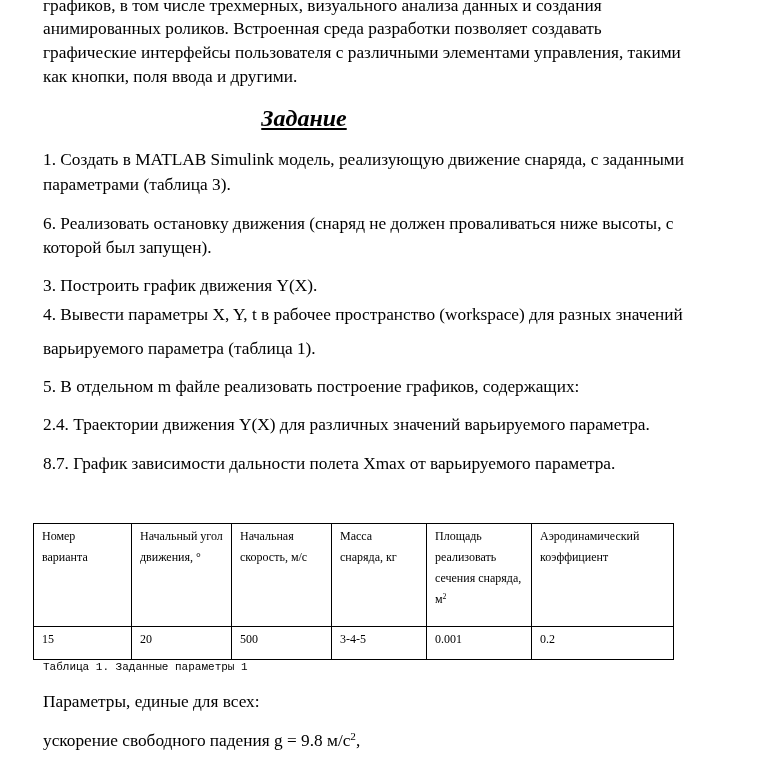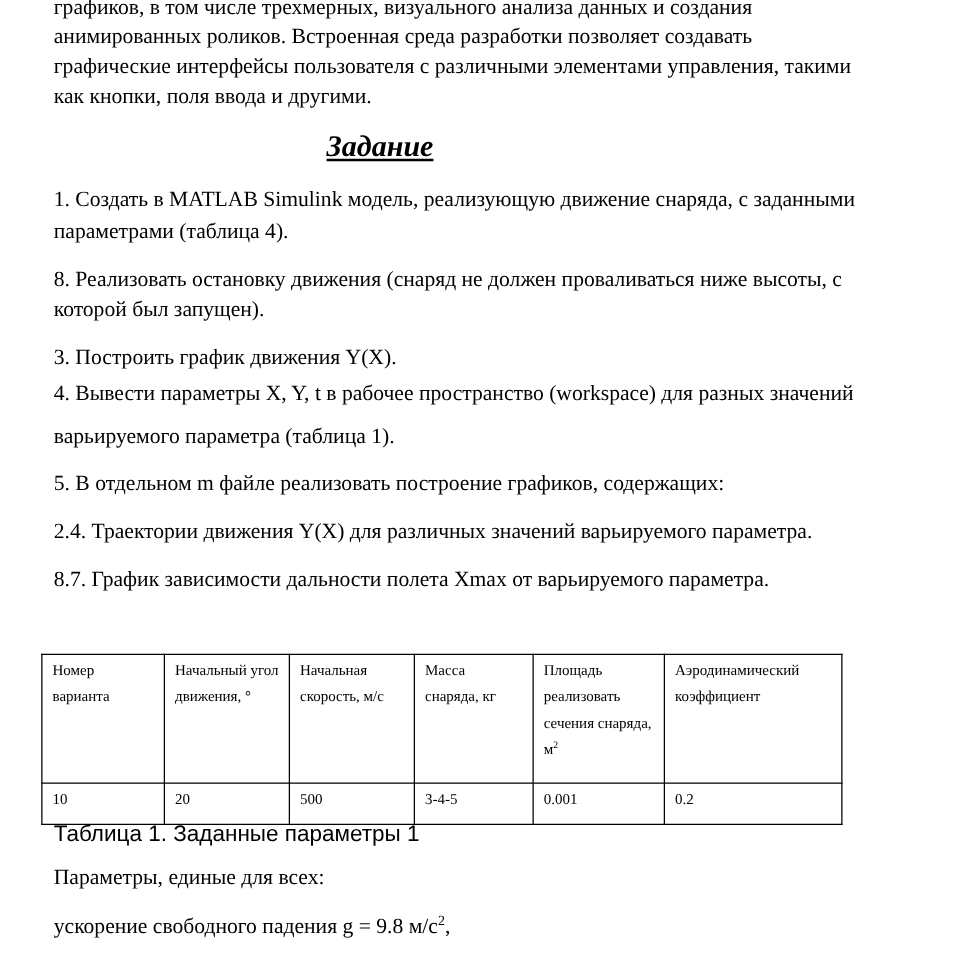--- a/index.html
+++ b/index.html
@@ -18,43 +18,43 @@
     border-collapse: collapse; font-size: 12px; line-height: 21px;
   }
   table.params td {
     border: 1.3px solid #000; vertical-align: top; padding: 2px 8px 0 8px;
     white-space: normal;
   }
   table.params tr.head td { height: 100px; }
   table.params tr.row td { height: 30px; }
   .caption {
     position: absolute; left: 43px; top: 658px;
-    font-family: Liberation Sans, sans-serif; font-size: 18px; line-height: 18px;
+    font-family: Liberation Mono, monospace; font-size: 11px; line-height: 18px;
   }
   sup { font-size: 0.65em; line-height: 0; vertical-align: 0.55em; }
 </style>
 </head>
 <body>
 
 <div>
   <p class="p" style="top:-6px">графиков, в том числе трехмерных, визуального анализа данных и создания</p>
   <p class="p" style="top:17px">анимированных роликов. Встроенная среда разработки позволяет создавать</p>
   <p class="p" style="top:41px">графические интерфейсы пользователя с различными элементами управления, такими</p>
   <p class="p" style="top:65px">как кнопки, поля ввода и другими.</p>
 </div>
 
 <div class="title">Задание</div>
 
 <div>
   <div>
     <p class="p" style="top:148px">1. Создать в MATLAB Simulink модель, реализующую движение снаряда, с заданными</p>
-    <p class="p" style="top:173px">параметрами (таблица 4).</p>
+    <p class="p" style="top:173px">параметрами (таблица 3).</p>
   </div>
   <div>
-    <p class="p" style="top:212px">8. Реализовать остановку движения (снаряд не должен проваливаться ниже высоты, с</p>
+    <p class="p" style="top:212px">6. Реализовать остановку движения (снаряд не должен проваливаться ниже высоты, с</p>
     <p class="p" style="top:236px">которой был запущен).</p>
   </div>
   <div>
     <p class="p" style="top:274px">3. Построить график движения Y(X).</p>
   </div>
   <div>
     <p class="p" style="top:303px">4. Вывести параметры X, Y, t в рабочее пространство (workspace) для разных значений</p>
     <p class="p" style="top:337px">варьируемого параметра (таблица 1).</p>
   </div>
   <div>
@@ -80,21 +80,21 @@
   <tbody>
       <tr class="head">
     <td><span>Номер варианта</span></td>
     <td><span>Начальный угол движения, °</span></td>
     <td><span>Начальная скорость, м/с</span></td>
     <td><span>Масса снаряда, кг</span></td>
     <td><span>Площадь реализовать сечения снаряда, м</span><sup>2</sup></td>
     <td><span>Аэродинамический коэффициент</span></td>
   </tr>
   <tr class="row">
-    <td>10</td>
+    <td>15</td>
     <td>20</td>
     <td>500</td>
     <td>3-4-5</td>
     <td>0.001</td>
     <td>0.2</td>
   </tr>
 </tbody>
   </table>
 
 <div class="caption">Таблица 1. Заданные параметры 1</div>

